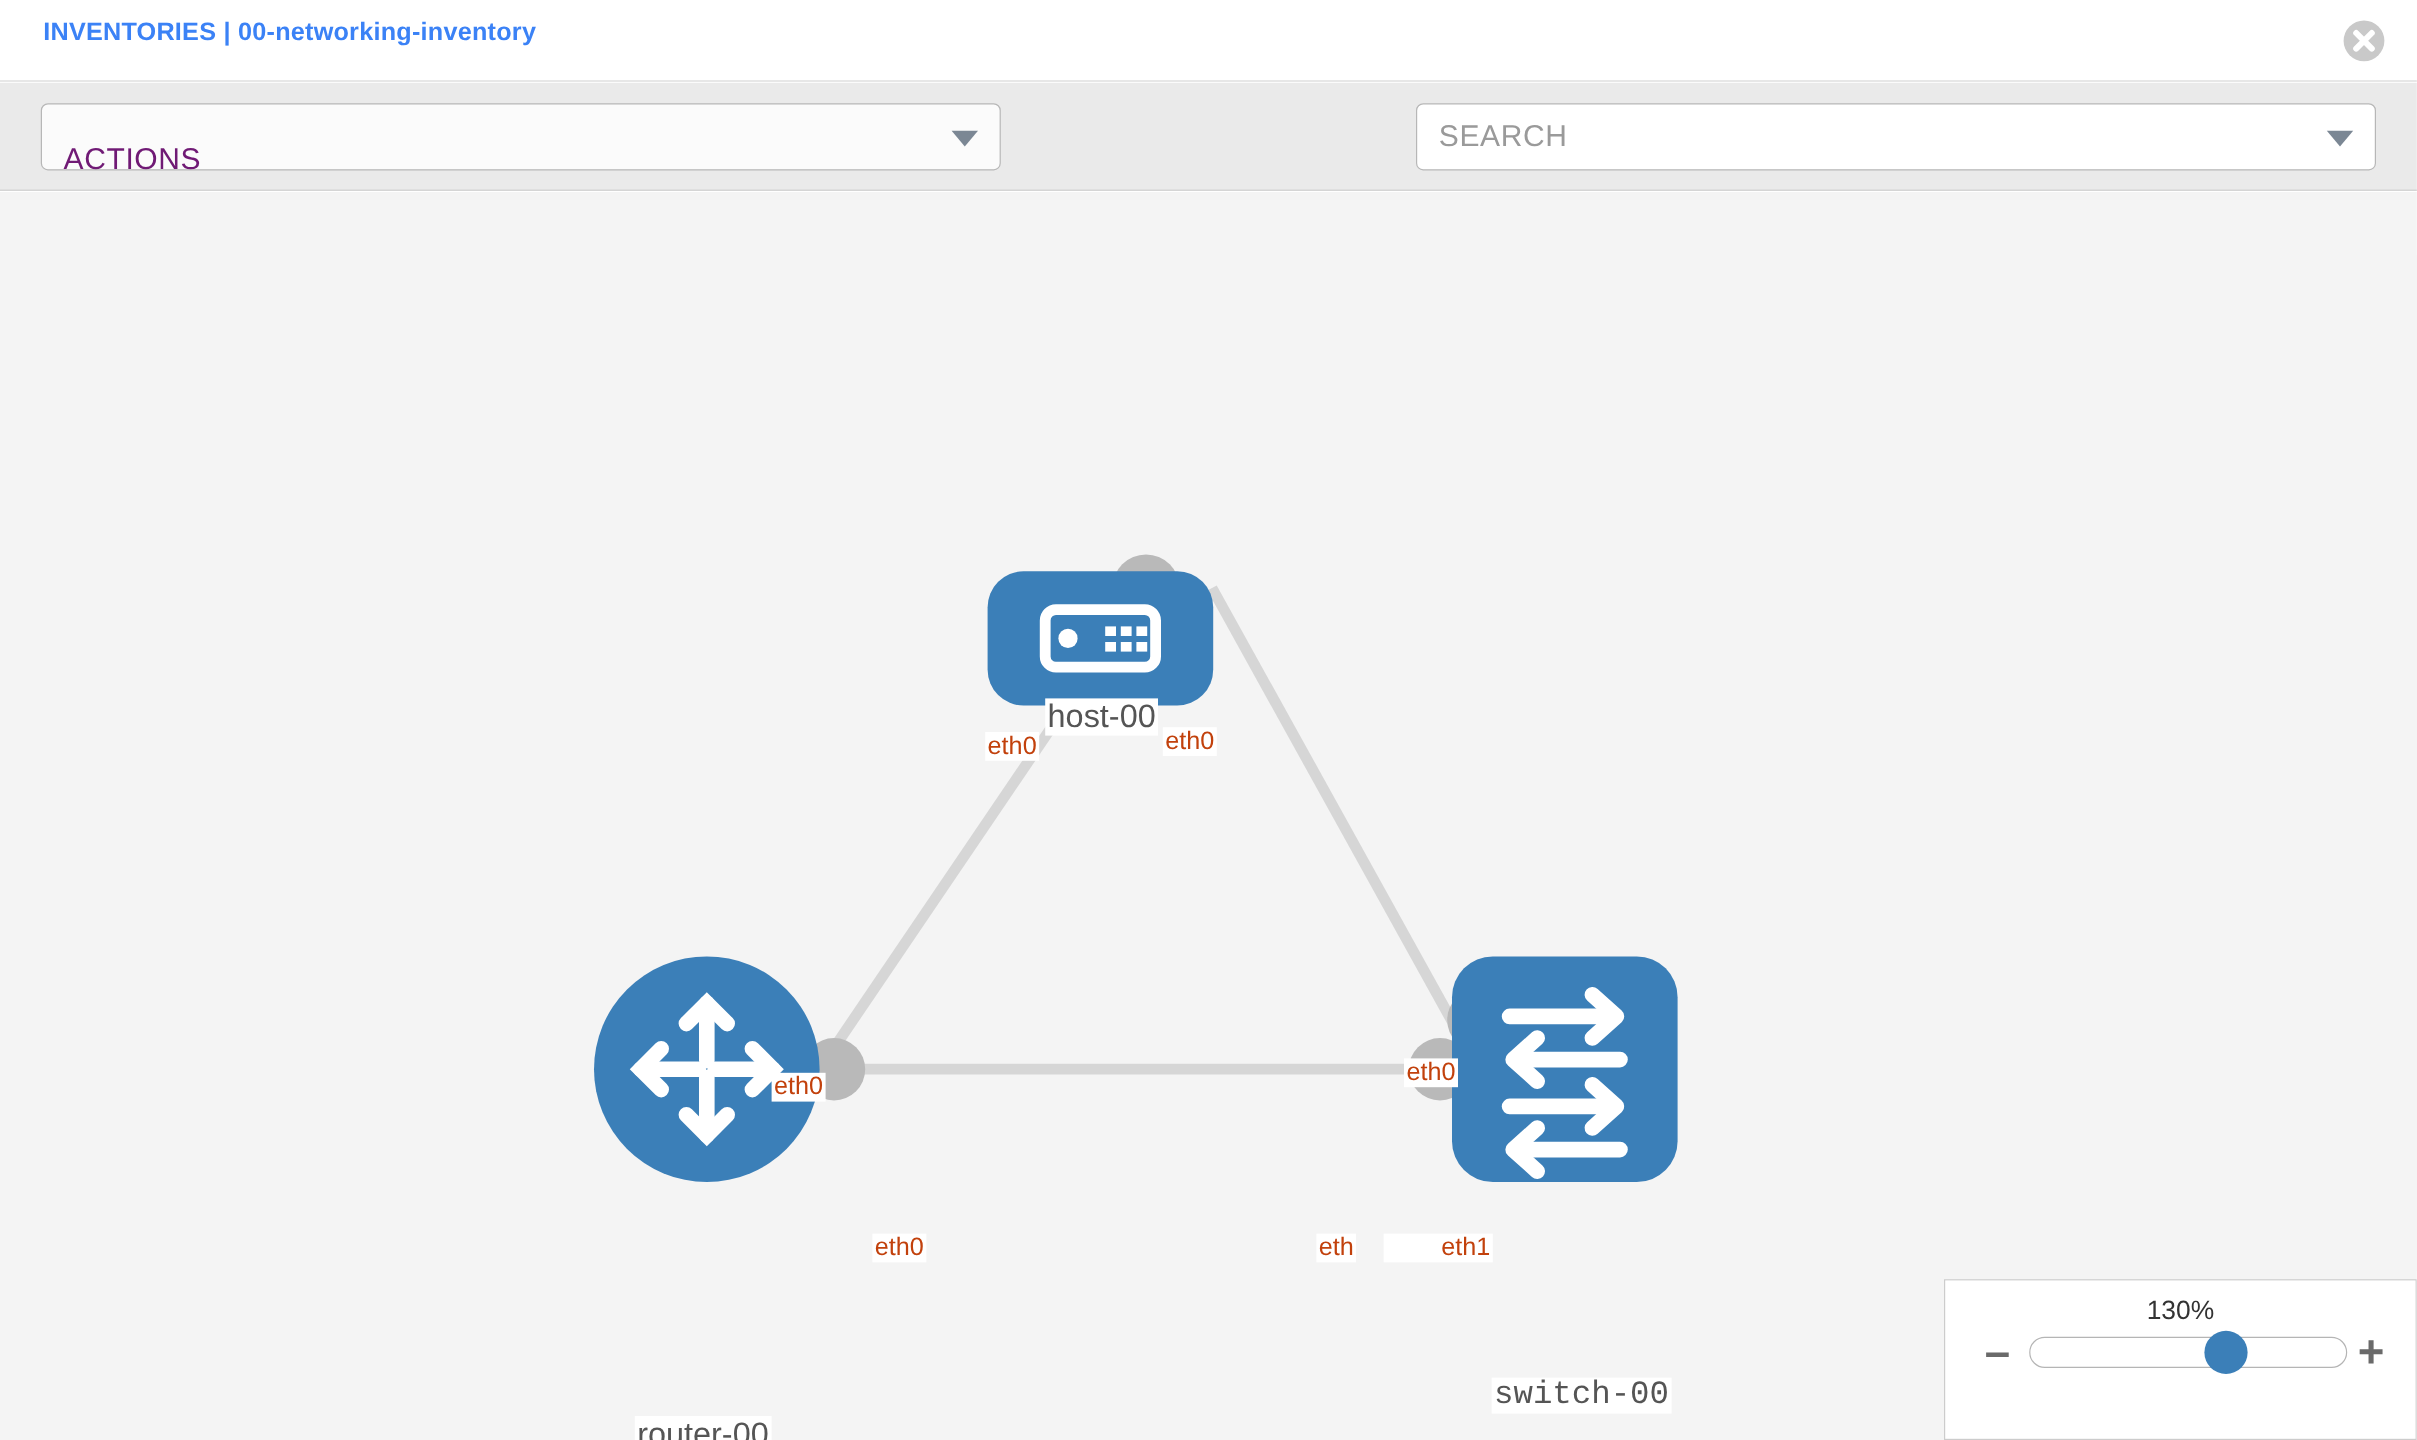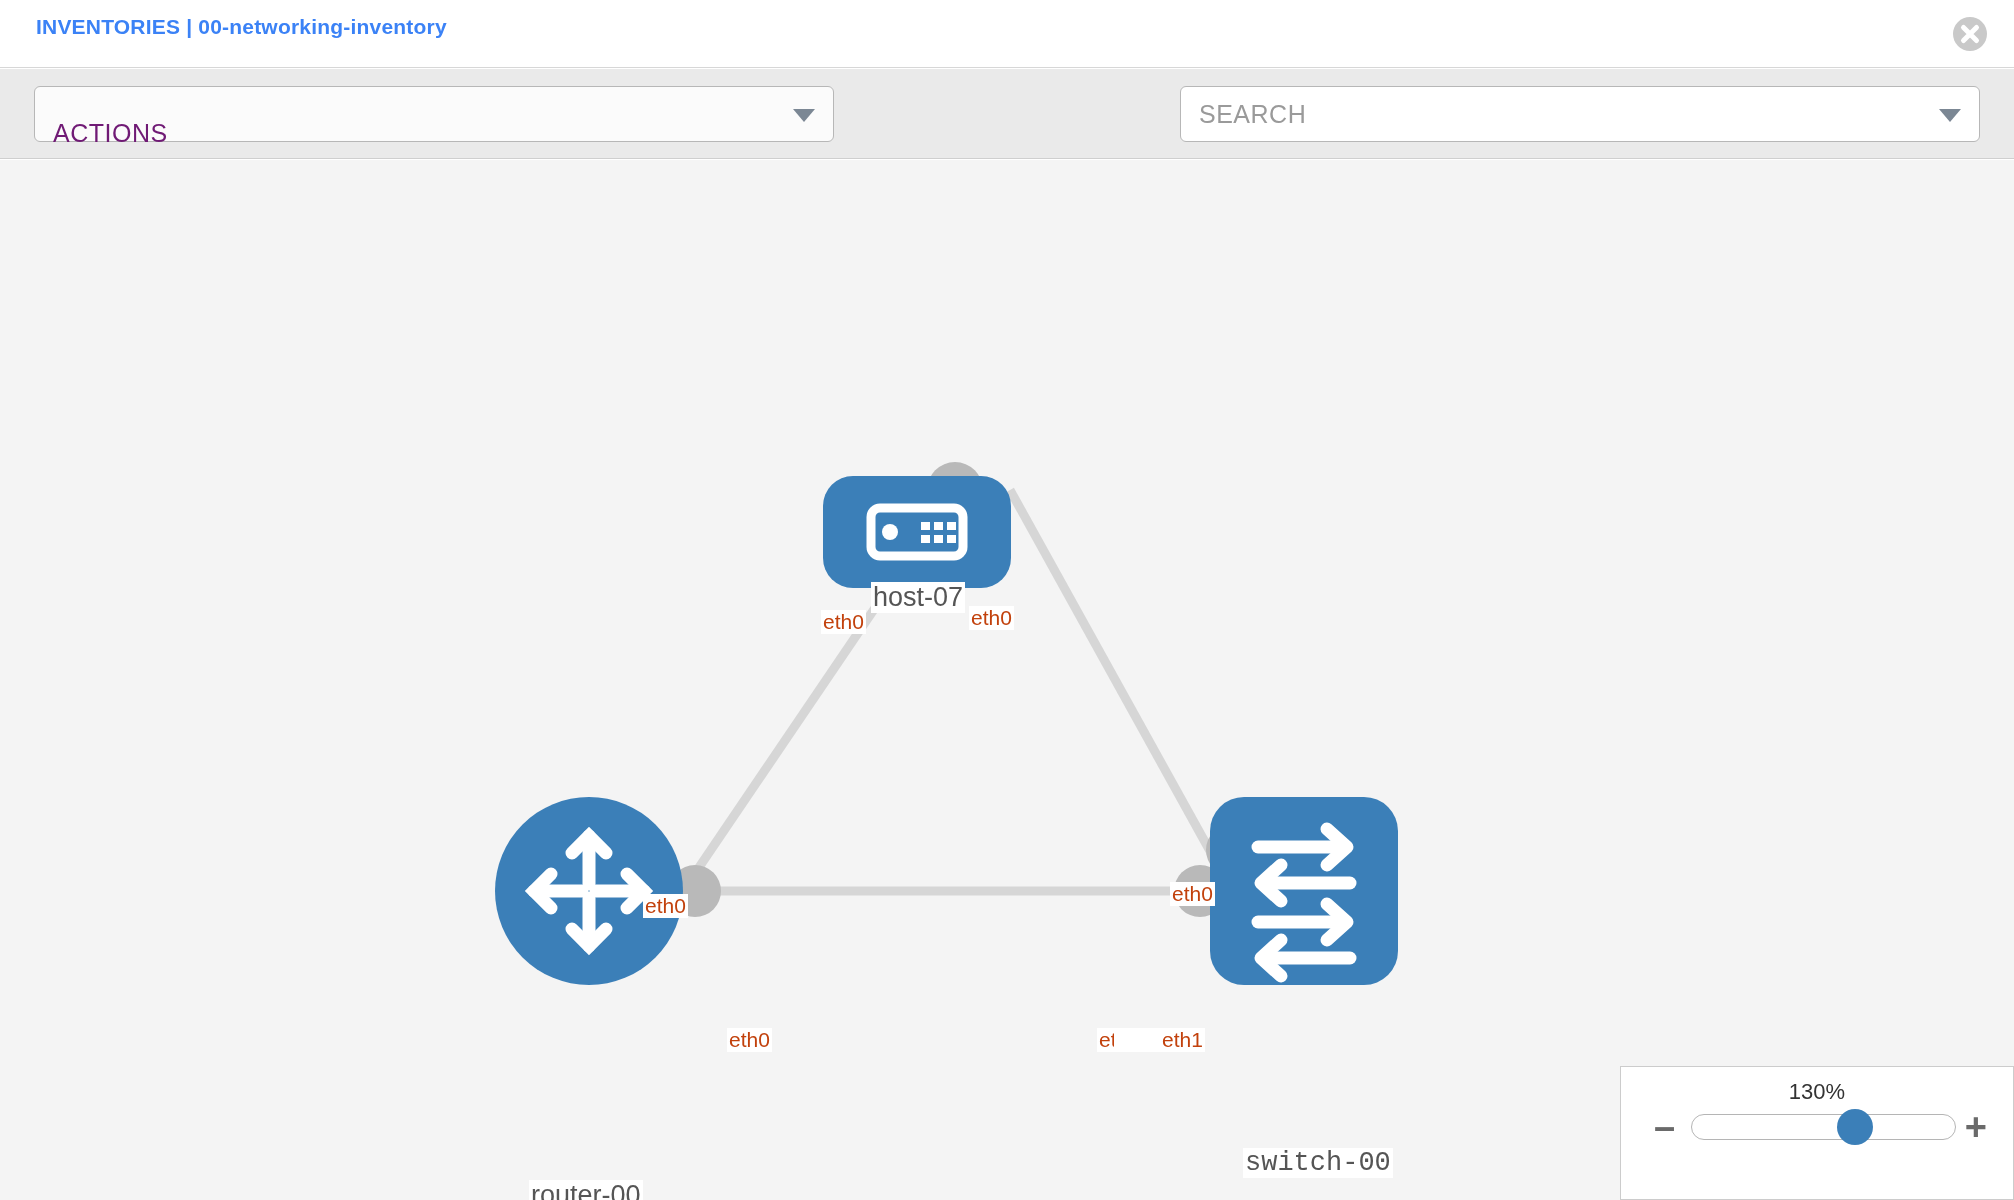--- a/index.html
+++ b/index.html
@@ -225,31 +225,31 @@
         <path d="M1350 723 L1262 723"></path>
           <path d="M1281 705 L1261 723 L1281 741"></path>
         <path d="M1258 762 L1346 762"></path>
           <path d="M1327 744 L1347 762 L1327 780"></path>
         <path d="M1350 798 L1262 798"></path>
           <path d="M1281 780 L1261 798 L1281 816"></path>
       </g>
     </g>
   </svg>
 
-  <span class="node-label" style="left:871px; top:422px;">host-07</span>
+  <span class="node-label" style="left:871px; top:422px;">host-00</span>
   <span class="node-label" style="left:529px; top:988px;margin-top:32px;">router-00</span>
   <span class="node-label" style="left:1243px; top:988px;font-family:Liberation Mono, monospace;">switch-00</span>
 
   <span class="iface-label" style="left:821px; top:450px;">eth0</span>
   <span class="iface-label" style="left:969px; top:446px;">eth0</span>
   <span class="iface-label" style="left:643px; top:734px;">eth0</span>
   <span class="iface-label" style="left:1170px; top:722px;">eth0</span>
   <span class="iface-label" style="left:727px; top:868px;">eth0</span>
   <span class="iface-label" style="left:1097px; top:868px;">eth</span>
-  <span class="iface-label" style="left:1114px; top:868px;padding-left:48px;">eth1</span>
+  <span class="iface-label" style="left:1153px; top:868px;padding-left:48px;">eth1</span>
 
   <div class="zoom-panel">
     <div class="zoom-percent">130%</div>
     <div class="zoom-minus">–</div>
     <div class="zoom-track"></div>
     <div class="zoom-thumb"></div>
     <div class="zoom-plus">+</div>
   </div>
 </div>
 

